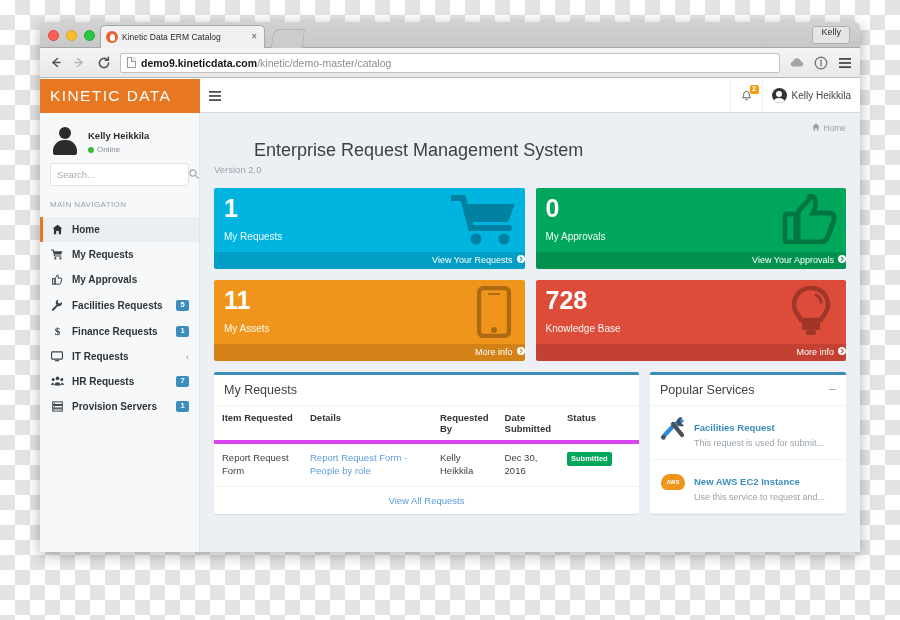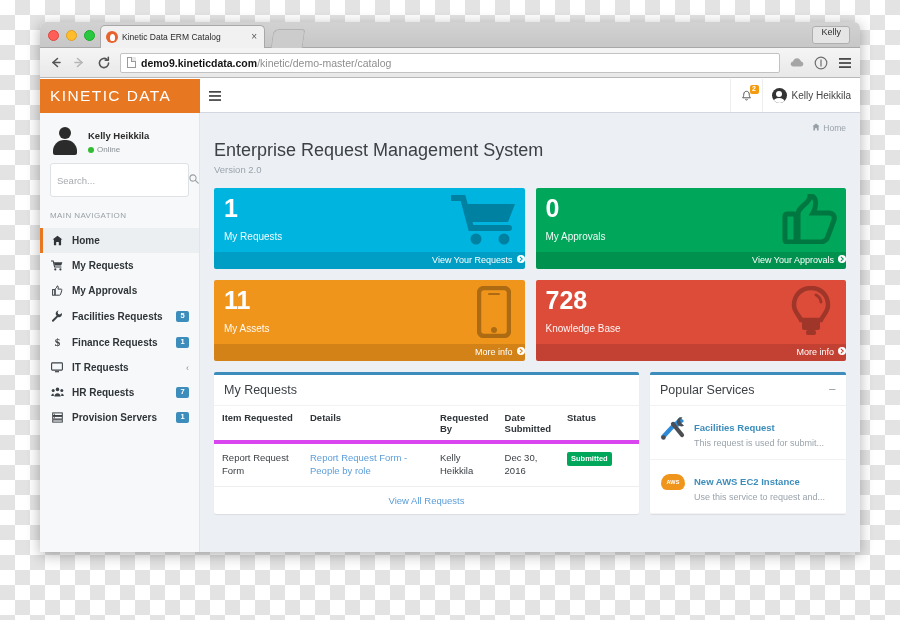--- a/index.html
+++ b/index.html
@@ -283,21 +283,21 @@
     content:""; position:absolute; left:3px; top:16px;
     width:24px; height:15px; border-radius:11px 11px 2px 2px; background:#2b2b2b;
   }
   .user-meta { line-height: 1.35; }
   .user-name { font-size: 9.5px; font-weight: bold; color: #2d2d2d; }
   .user-status { font-size: 8px; color: #8a8f94; display: flex; align-items: center; gap: 3px; }
   .status-dot { width: 6px; height: 6px; border-radius: 50%; background: #33bb33; display: inline-block; }
 
   .search-wrap { padding: 0 10px 12px 10px; }
   .search-box {
-    height: 34px;
+    height: 23px;
     background: #fff;
     border: 1px solid #dfe2e5;
     border-radius: 3px;
     display: flex;
     align-items: center;
     padding: 0 6px;
   }
   .search-box input {
     flex: 1 1 auto;
     border: none;
@@ -374,20 +374,21 @@
     display: flex;
     align-items: center;
     gap: 3px;
     cursor: pointer;
   }
   .page-title {
     font-size: 18px;
     color: #3c4146;
     font-weight: 400;
     margin-top: 16px;
+    margin-left: 40px;
   }
   .page-sub { font-size: 9.5px; color: #9aa3ab; margin-top: 3px; }
 
   
   .cards {
     display: grid;
     grid-template-columns: 1fr 1fr;
     gap: 11px;
     margin-top: 13px;
   }

